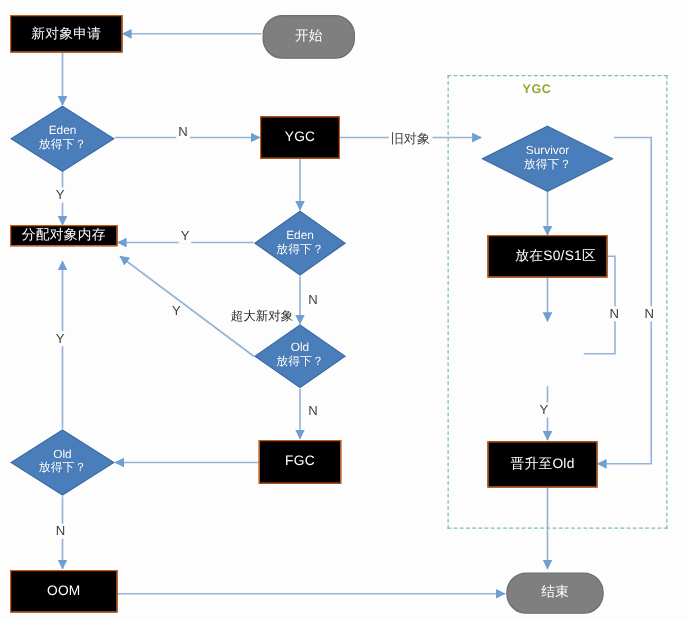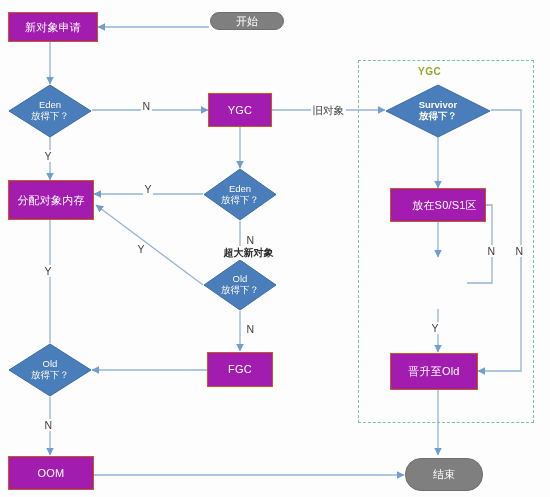--- a/index.html
+++ b/index.html
@@ -28,21 +28,21 @@
     box-sizing: border-box;
     display: flex;
     align-items: center;
     justify-content: center;
     text-align: center;
     line-height: 1.15;
     color: #ffffff;
     z-index: 3;
   }
   .proc {
-    background: #a21caf;
+    background: #000000;
     border: 1px solid #c85a12;
     font-size: 11px;
     letter-spacing: .2px;
   }
   .term {
     background: #7f7f7f;
     border: 1px solid #6e6e6e;
     border-radius: 16px;
     font-size: 11px;
   }
@@ -86,24 +86,23 @@
   .elabel {
     position: absolute;
     z-index: 4;
     font-size: 10.5px;
     color: #3f3f3f;
     background: #fdfdfd;
     padding: 0 1.5px;
     white-space: nowrap;
   }
   .elabel.bold {
-    font-weight: bold;
+    font-weight: normal;
     font-size: 10px;
     color: #2a2a2a;
-    margin-left: 39px;
   }
 
   
   .watermark {
     position: absolute;
     z-index: 6;
     font-size: 12px;
     color: rgba(255,255,255,.62);
     letter-spacing: .5px;
     white-space: nowrap;
@@ -161,41 +160,41 @@
        promote old (outer loop) --&gt;
       <path d="M491,110 L521,110 L521,371 L478,371"></path>
       
       <path d="M438,390 L438,455"></path>
     </g>
   </svg>
 
   <div class="group" style="left:358px; top:60px; width:176px; height:363px;"></div>
   <div class="group-label" style="left:418px; top:66px;">YGC</div>
 
-  <div class="node term" style="left:210px; top:12px; width:74px; height:18px;align-items:center;">
+  <div class="node term" style="left:210px; top:12px; width:74px; height:35px;align-items:center;">
     <span>开始</span>
   </div>
 
   <div class="node proc" style="left:8px; top:12px; width:90px; height:30px;">
     <span>新对象申请</span>
   </div>
 
   <div class="node diamond" style="left:8px; top:84px; width:84px; height:54px;">
     <svg class="dshape" viewBox="0 0 84 54">
       <polygon points="42,1 83,27 42,53 1,27" fill="#4a7ebb" stroke="#3b6ca5" stroke-width="1"></polygon>
     </svg>
     <span class="dlabel">Eden
 放得下？</span>
   </div>
 
   <div class="node proc" style="left:208px; top:93px; width:64px; height:34px;">
     <span>YGC</span>
   </div>
 
-  <div class="node proc" style="left:8px; top:180px; width:86px; height:40px;">
+  <div class="node proc" style="left:8px; top:180px; width:86px; height:17px;">
     <span>分配对象内存</span>
   </div>
 
   <div class="node diamond" style="left:203px; top:168px; width:74px; height:53px;">
     <svg class="dshape" viewBox="0 0 74 53">
       <polygon points="37,1 73,26.5 37,52 1,26.5" fill="#4a7ebb" stroke="#3b6ca5" stroke-width="1"></polygon>
     </svg>
     <span class="dlabel">Eden
 放得下？</span>
   </div>
@@ -217,21 +216,21 @@
       <polygon points="42,1 83,27 42,53 1,27" fill="#4a7ebb" stroke="#3b6ca5" stroke-width="1"></polygon>
     </svg>
     <span class="dlabel">Old
 放得下？</span>
   </div>
 
   <div class="node proc" style="left:8px; top:456px; width:86px; height:34px;">
     <span>OOM</span>
   </div>
 
-  <div class="node diamond" style="left:385px; top:84px; width:106px; height:54px;font-weight:bold;">
+  <div class="node diamond" style="left:385px; top:100px; width:106px; height:54px;">
     <svg class="dshape" viewBox="0 0 106 54">
       <polygon points="53,1 105,27 53,53 1,27" fill="#4a7ebb" stroke="#3b6ca5" stroke-width="1"></polygon>
     </svg>
     <span class="dlabel">Survivor
 放得下？</span>
   </div>
 
   <div class="node proc" style="left:390px; top:188px; width:96px; height:34px;padding-left:13px;">
     <span>放在S0/S1区</span>
   </div>

